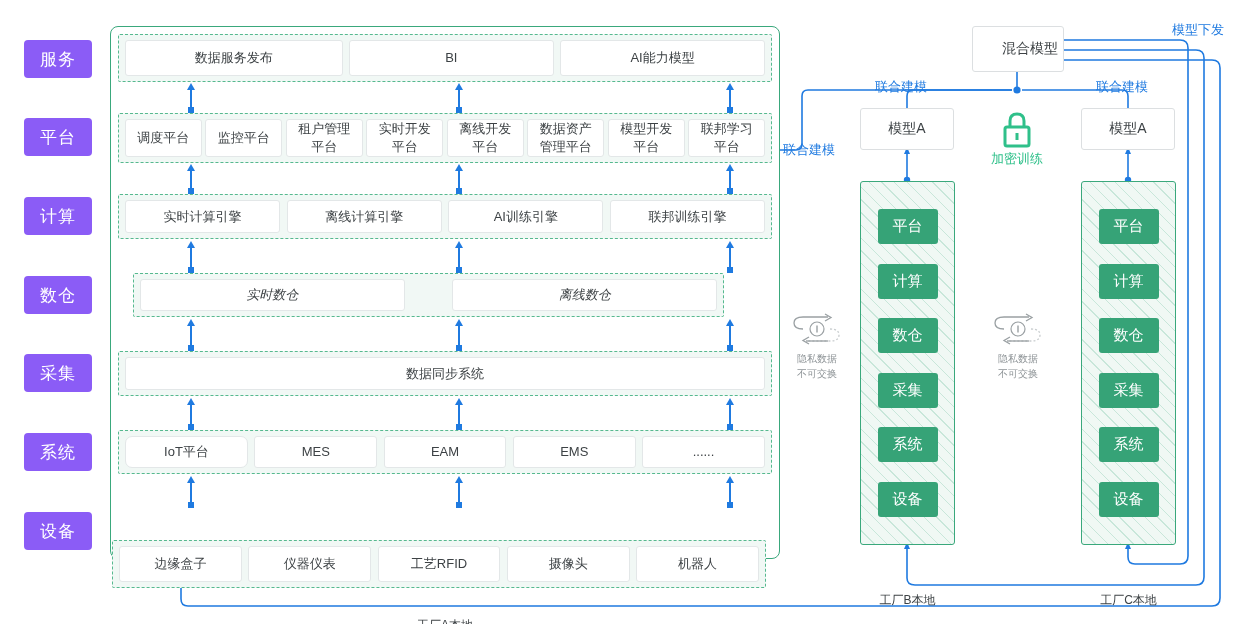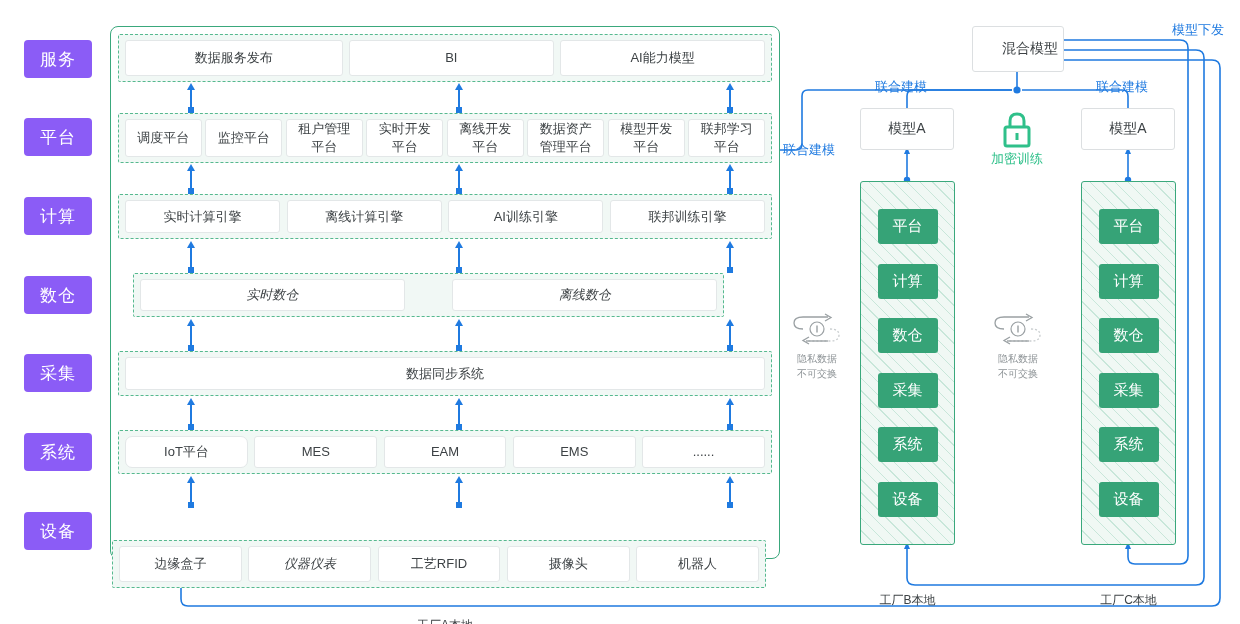--- a/index.html
+++ b/index.html
@@ -298,21 +298,21 @@
       <div class="cell" style="flex:19;">EMS</div>
       <div style="flex:1;"></div>
       <div class="cell" style="flex:19;">......</div>
     </div>
   </div>
 
   <div class="band" style="left:112px; top:508px; width:654px; height:48px;margin-top:32px;">
     <div class="band-inner">
       <div class="cell" style="flex:19;">边缘盒子</div>
       <div style="flex:1;"></div>
-      <div class="cell" style="flex:19;font-style:italic;">仪器仪表</div>
+      <div class="cell" style="flex:19;">仪器仪表</div>
       <div style="flex:1;"></div>
       <div class="cell" style="flex:19;">工艺RFID</div>
       <div style="flex:1;"></div>
       <div class="cell" style="flex:19;">摄像头</div>
       <div style="flex:1;"></div>
       <div class="cell" style="flex:19;">机器人</div>
     </div>
   </div>
 
   <div class="conn" style="left:190px; top:89px;  height:21px;"></div>

